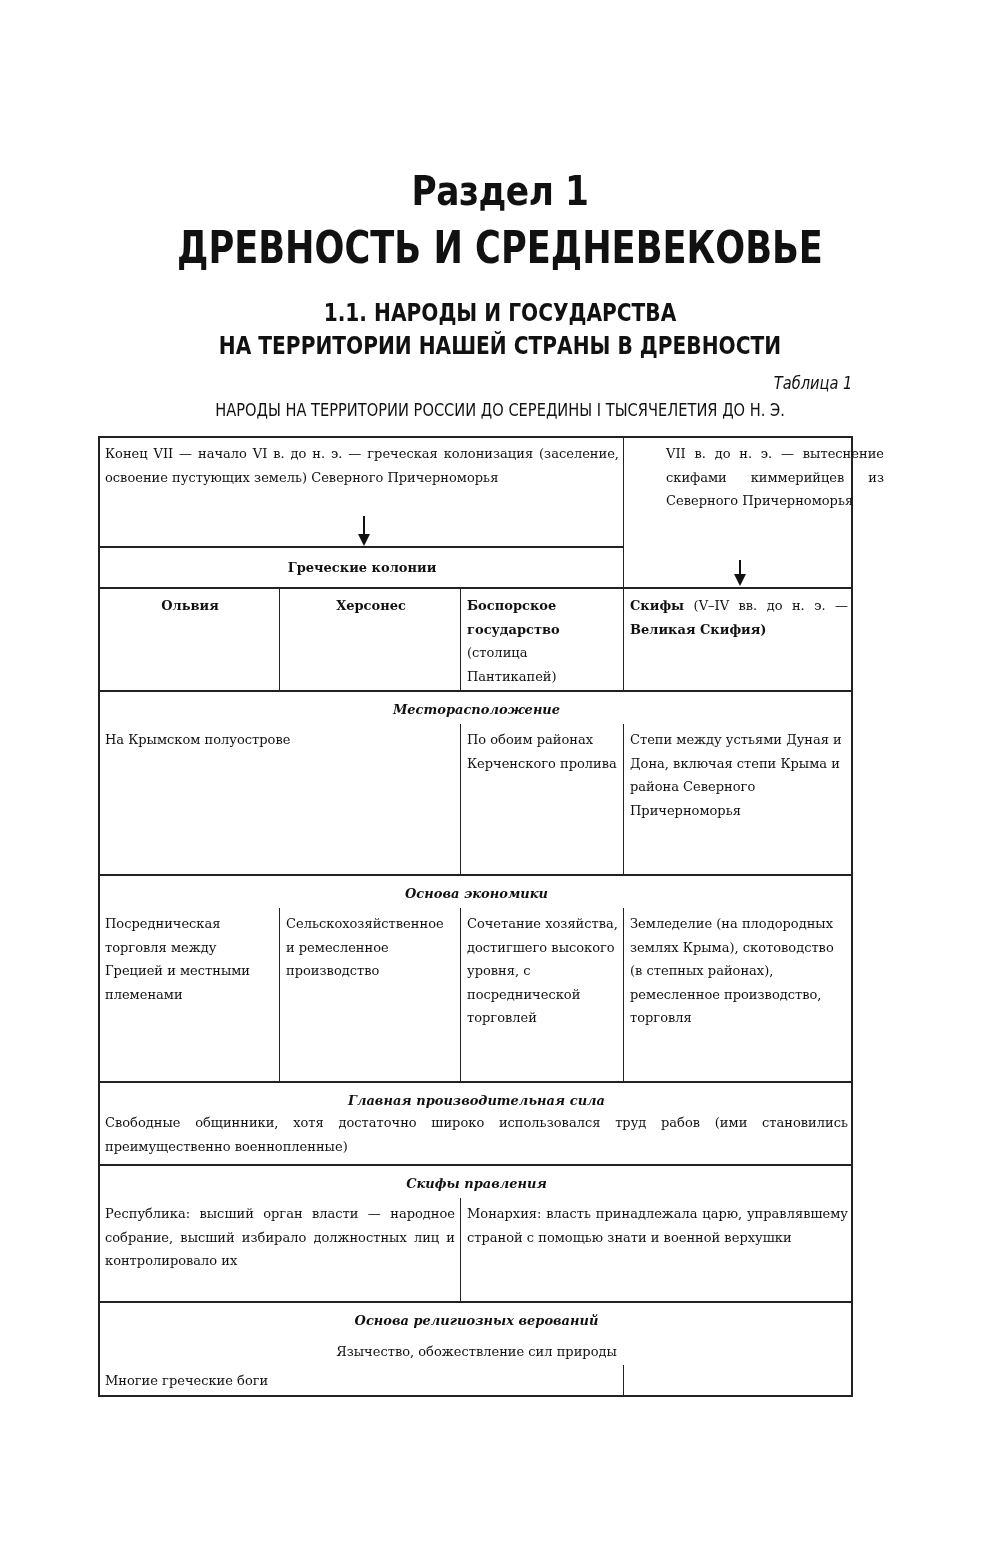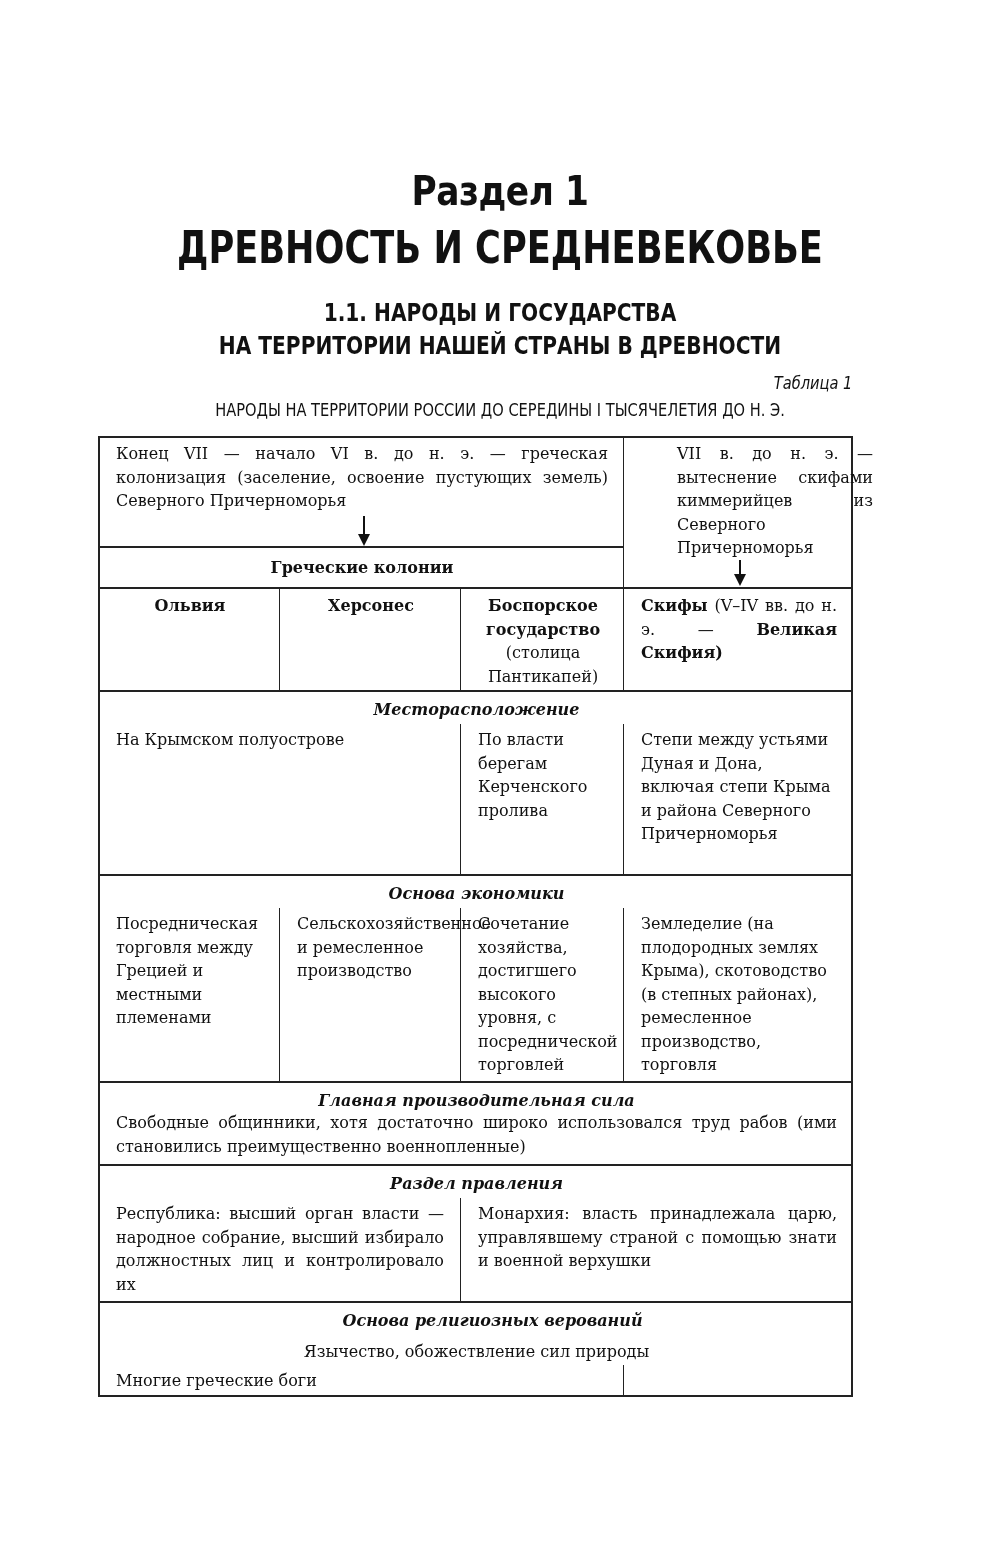--- a/index.html
+++ b/index.html
@@ -6,21 +6,21 @@
   body { width: 1000px; height: 1552px; position: relative; color: #111; font-family: "DejaVu Serif", "Liberation Serif", serif; }
   .page { position: absolute; left: 0; top: 0; width: 1000px; height: 1552px; }
   .h-section { position: absolute; left: 0; width: 1000px; top: 168px; text-align: center; font-family: "DejaVu Sans", sans-serif; font-weight: bold; font-size: 40px; letter-spacing: -0.5px; transform: scaleX(0.86); }
   .h-part { position: absolute; left: 0; width: 1000px; top: 222px; text-align: center; font-family: "DejaVu Sans", sans-serif; font-weight: bold; font-size: 44px; letter-spacing: 0px; transform: scaleX(0.80); }
   .h-sub1 { position: absolute; left: 0; width: 1000px; top: 299px; text-align: center; font-family: "DejaVu Sans", sans-serif; font-weight: bold; font-size: 24px; transform: scaleX(0.84); }
   .h-sub2 { position: absolute; left: 0; width: 1000px; top: 332px; text-align: center; font-family: "DejaVu Sans", sans-serif; font-weight: bold; font-size: 24px; transform: scaleX(0.84); }
   .tbl-label { position: absolute; right: 148px; top: 373px; font-family: "DejaVu Sans", sans-serif; font-style: italic; font-size: 17px; transform: scaleX(0.86); transform-origin: right center; }
   .tbl-caption { position: absolute; left: 0; width: 1000px; top: 400px; text-align: center; font-family: "DejaVu Sans", sans-serif; font-size: 17px; transform: scaleX(0.86); }
 
   .tbl { position: absolute; left: 98px; top: 436px; width: 755px; height: 961px; border: 2px solid #222; box-sizing: border-box; }
-  .cell { position: absolute; box-sizing: border-box; font-size: 16px; line-height: 23.5px; padding: 4px 16px; border-radius: 13px; }
+  .cell { position: absolute; box-sizing: border-box; font-size: 13px; line-height: 23.5px; padding: 4px 5px; border-radius: 13px; }
   .cell span { display: block; }
   .hline { position: absolute; height: 0; border-top: 2px solid #222; }
   .vline { position: absolute; width: 0; border-left: 1.5px solid #222; }
   .center { text-align: center; }
   .bold { font-weight: bold; }
   .ital { font-style: italic; font-weight: bold; }
   .justify { text-align: justify; }
   .arrow { position: absolute; width: 0; height: 0; }
   .arrow .shaft { position: absolute; left: -1px; width: 2px; background: #111; }
   .arrow .head { position: absolute; left: -6px; width: 0; height: 0; border-left: 6px solid transparent; border-right: 6px solid transparent; border-top: 12px solid #111; }
@@ -62,41 +62,41 @@
     </div>
 
     <div class="vline" style="left:179px; top:150px; height:103px;"></div>
     <div class="vline" style="left:360px; top:150px; height:103px;"></div>
     <div class="cell center bold" style="left:0; top:152px; width:180px; height:100px;">
       <span>Ольвия</span>
     </div>
     <div class="cell center bold" style="left:181px; top:152px; width:180px; height:100px;text-align:center;">
       <span>Херсонес</span>
     </div>
-    <div class="cell" style="left:362px; top:152px; width:162px; height:100px;text-align:center;">
+    <div class="cell" style="left:362px; top:152px; width:162px; height:100px;">
       <span class="bold">Боспорское государство</span>
       <span>(столица Пантикапей)</span>
     </div>
     <div class="cell justify" style="left:525px; top:152px; width:228px; height:100px;">
       <span style="display:inline" class="bold">Скифы</span>
       <span style="display:inline">(V–IV вв. до н. э. —</span>
       <span style="display:inline" class="bold">Великая Скифия)</span>
     </div>
     <div class="hline" style="left:0; top:252px; width:753px;"></div>
 
     <div class="cell center ital" style="left:0; top:256px; width:753px; height:30px;">
       <span>Месторасположение</span>
     </div>
     <div class="vline" style="left:360px; top:286px; height:150px;"></div>
     <div class="vline" style="left:523px; top:286px; height:150px;"></div>
     <div class="cell" style="left:0; top:286px; width:360px; height:150px;">
       <span>На Крымском полуострове</span>
     </div>
     <div class="cell" style="left:362px; top:286px; width:162px; height:150px;">
-      <span>По власти берегам Керченского пролива</span>
+      <span>По обоим районах Керченского пролива</span>
     </div>
     <div class="cell" style="left:525px; top:286px; width:228px; height:150px;">
       <span>Степи между устьями Дуная и Дона, включая степи Крыма и района Северного Причерноморья</span>
     </div>
     <div class="hline" style="left:0; top:436px; width:753px;"></div>
 
     <div class="cell center ital" style="left:0; top:440px; width:753px; height:30px;">
       <span>Основа экономики</span>
     </div>
     <div class="vline" style="left:179px; top:470px; height:173px;"></div>
@@ -118,32 +118,32 @@
 
     <div class="cell center ital" style="left:0; top:647px; width:753px; height:28px;">
       <span>Главная производительная сила</span>
     </div>
     <div class="cell justify" style="left:0; top:669px; width:753px; height:56px;">
       <span>Свободные общинники, хотя достаточно широко использовался труд рабов (ими становились преимущественно военнопленные)</span>
     </div>
     <div class="hline" style="left:0; top:726px; width:753px;"></div>
 
     <div class="cell center ital" style="left:0; top:730px; width:753px; height:30px;">
-      <span>Раздел правления</span>
+      <span>Скифы правления</span>
     </div>
     <div class="vline" style="left:360px; top:760px; height:103px;"></div>
     <div class="cell justify" style="left:0; top:760px; width:360px; height:103px;">
       <span>Республика: высший орган власти — народное собрание, высший избирало должностных лиц и контролировало их</span>
     </div>
     <div class="cell justify" style="left:362px; top:760px; width:391px; height:103px;">
       <span>Монархия: власть принадлежала царю, управлявшему страной с помощью знати и военной верхушки</span>
     </div>
     <div class="hline" style="left:0; top:863px; width:753px;"></div>
 
-    <div class="cell center ital" style="left:0; top:867px; width:753px; height:30px;margin-left:16px;">
+    <div class="cell center ital" style="left:0; top:867px; width:753px; height:30px;">
       <span>Основа религиозных верований</span>
     </div>
     <div class="cell center" style="left:0; top:898px; width:753px; height:30px;text-align:center;">
       <span>Язычество, обожествление сил природы</span>
     </div>
     <div class="vline" style="left:523px; top:927px; height:32px;"></div>
     <div class="cell" style="left:0; top:927px; width:524px; height:32px;">
       <span>Многие греческие боги</span>
     </div>
     <div class="cell" style="left:525px; top:927px; width:228px; height:32px;">

